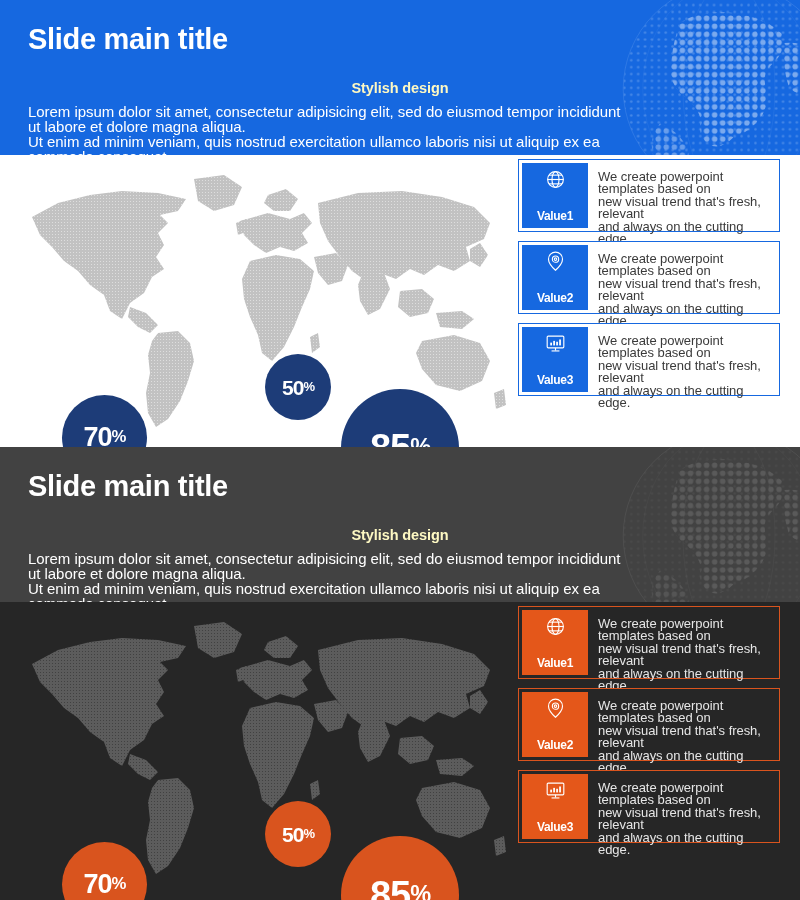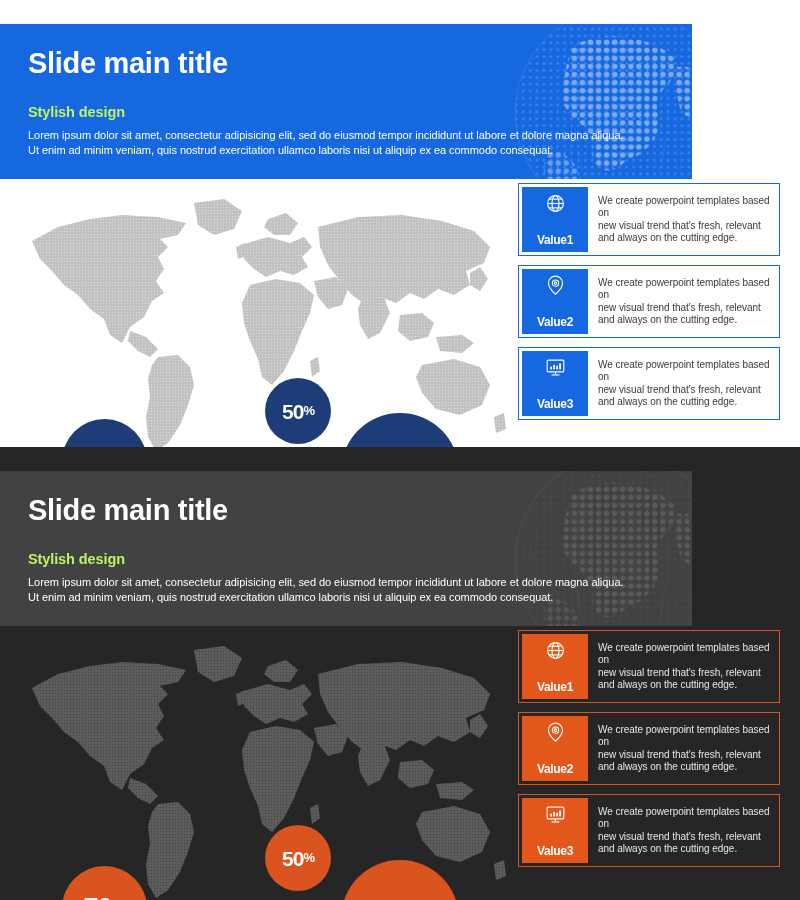--- a/index.html
+++ b/index.html
@@ -15,46 +15,46 @@
   .page { position: relative; width: 800px; height: 900px; }
 
   
   .slide { position: relative; width: 800px; overflow: hidden; }
   .slide-light { height: 447px; background: #ffffff; }
   .slide-dark  { height: 453px; background: #262626; }
 
   
   .header {
     position: relative;
-    width: 692px;
+    width: 800px;
     height: 155px;
     overflow: hidden;
-    margin-top: 24px;
   }
   .header-light { background: #1668e0; }
   .header-dark  { background: #424242; }
 
   .header-inner { position: relative; z-index: 3; padding: 22px 28px 0 28px; }
 
   .slide-title {
     font-size: 29px;
     font-weight: bold;
     color: #ffffff;
     letter-spacing: -0.3px;
     line-height: 34px;
   }
   .slide-subtitle {
     font-size: 14.5px;
     font-weight: bold;
-    color: #bef264;
+    color: #fef9c3;
     margin-top: 24px;
     letter-spacing: -0.1px;
+    text-align: center;
   }
   .slide-body {
-    font-size: 11px;
+    font-size: 15px;
     color: #ffffff;
     margin-top: 8px;
     line-height: 15px;
     letter-spacing: -0.05px;
     max-width: 600px;
   }
   .slide-body span { display: block; }
 
   
   .globe-deco {
@@ -144,21 +144,21 @@
   .card-value {
     font-size: 12px;
     font-weight: bold;
     color: #ffffff;
     letter-spacing: -0.3px;
   }
 
   .card-text {
     flex: 1;
     padding: 8px 6px 0 10px;
-    font-size: 10px;
+    font-size: 13px;
     line-height: 12.4px;
     color: #3a3a3a;
     letter-spacing: -0.05px;
   }
   .card-text-dark { color: #e6e6e6; }
   .card-text span { display: block; }
 </style>
 </head>
 <body>
 

